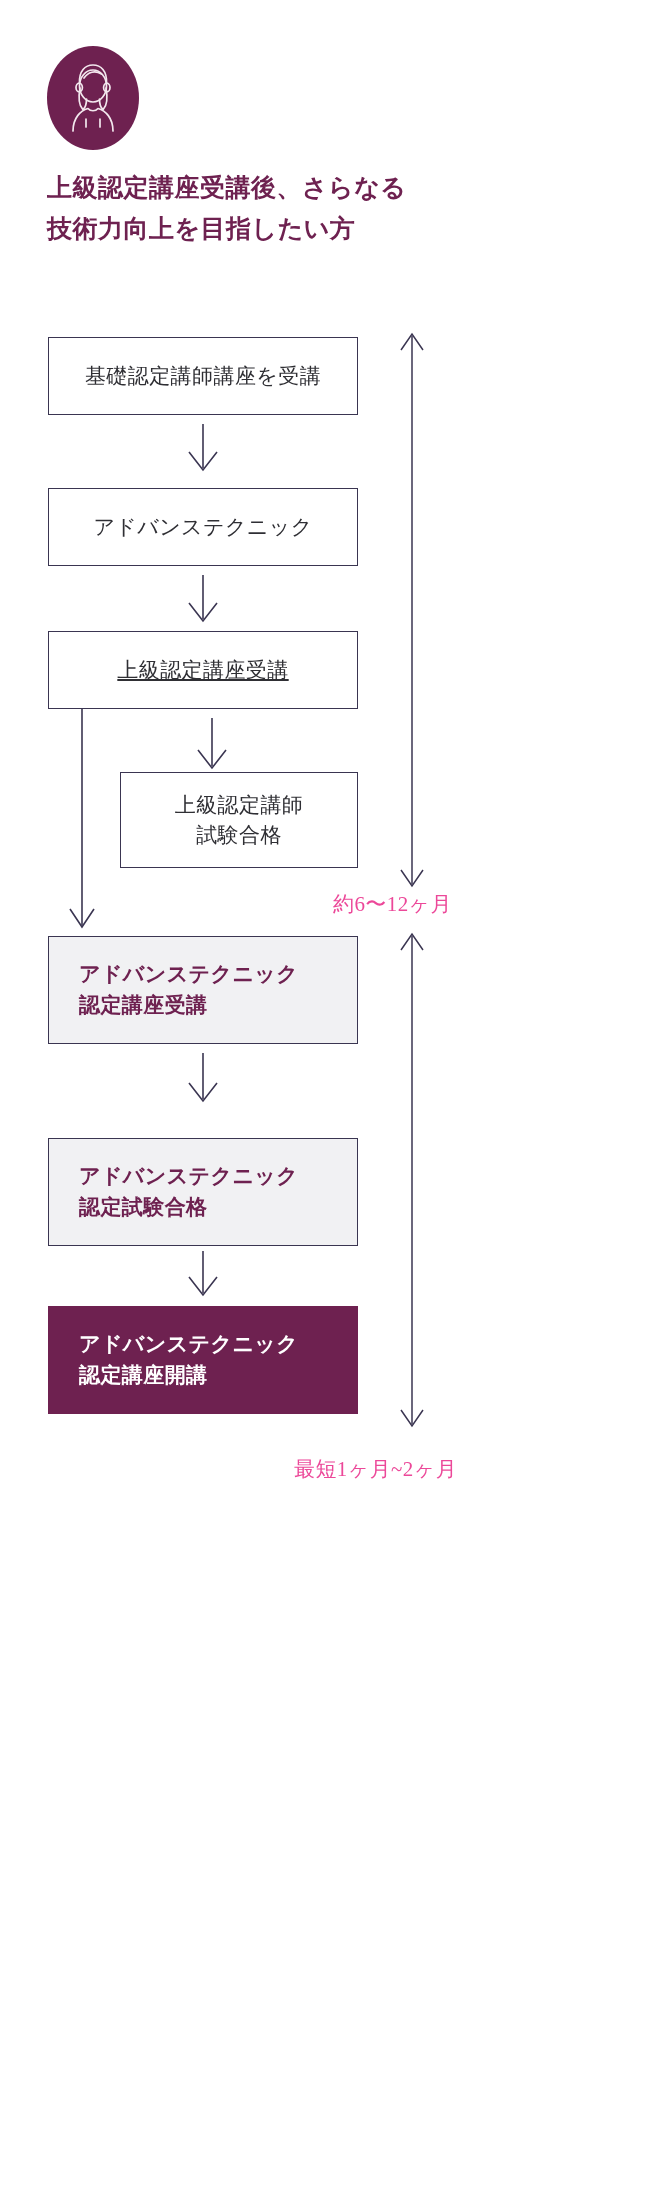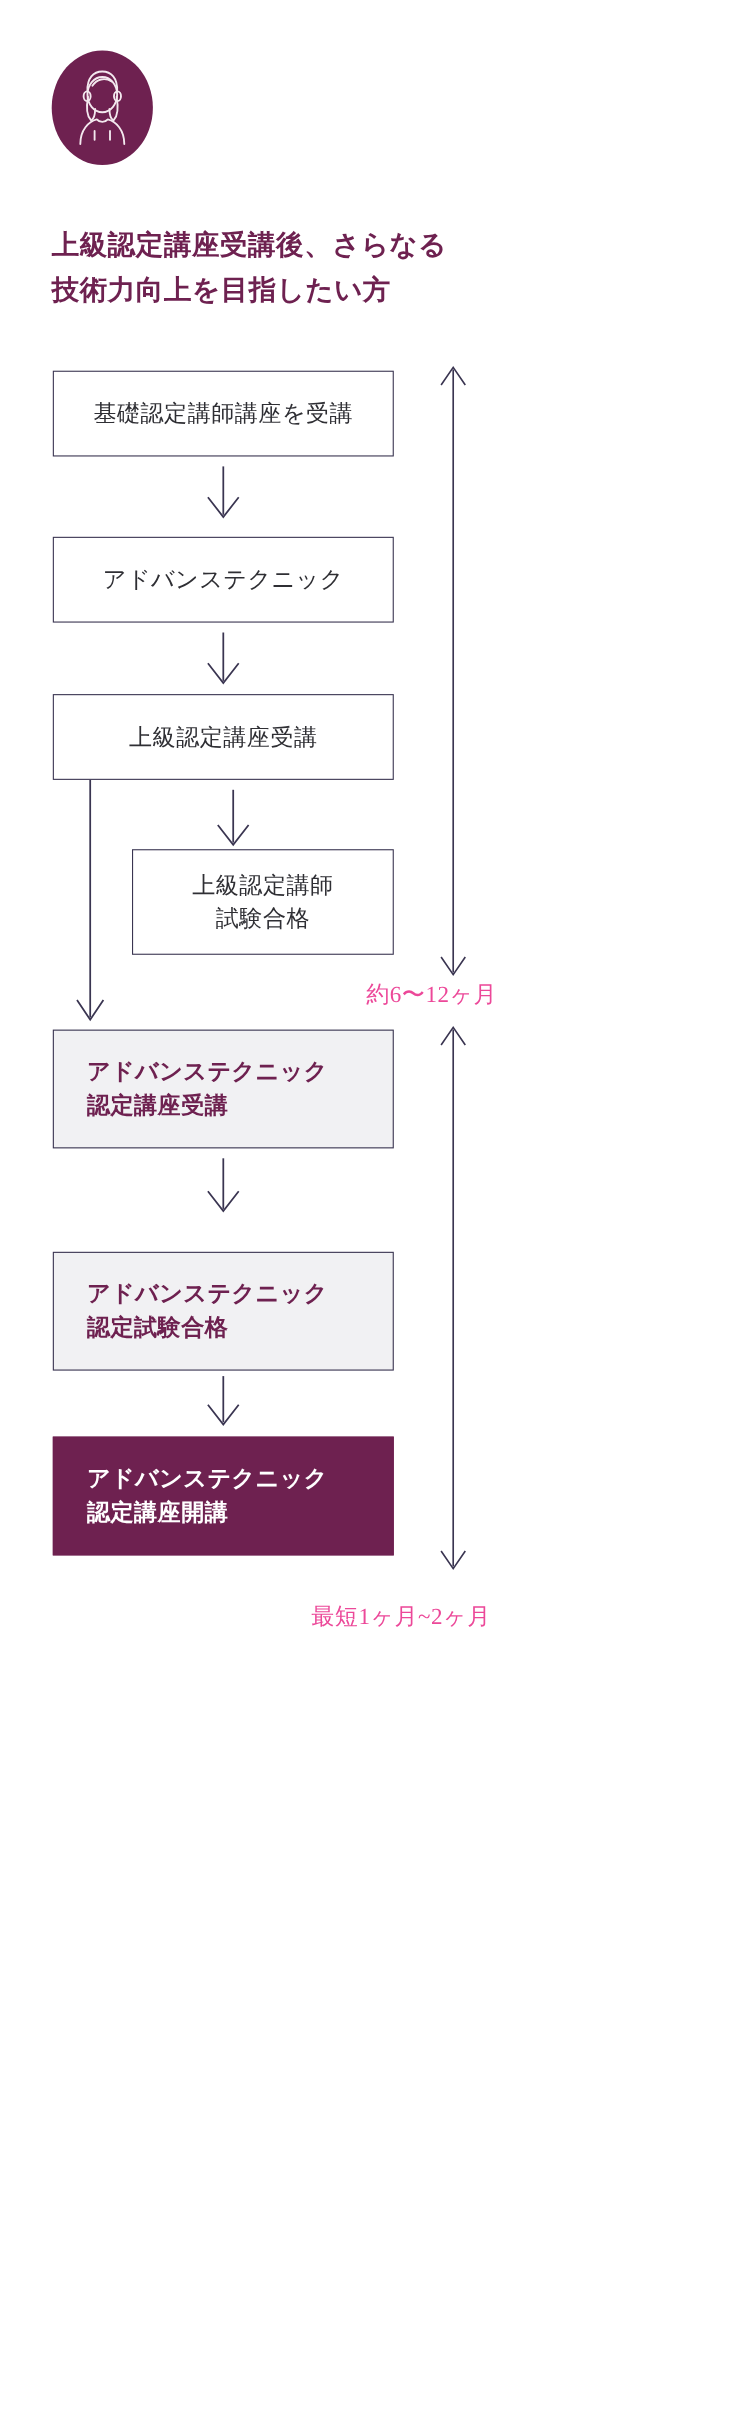--- a/index.html
+++ b/index.html
@@ -39,21 +39,20 @@
     position: absolute;
     left: 47px;
     top: 168px;
     width: 560px;
     color: #6E2150;
     font-size: 25px;
     font-weight: bold;
     line-height: 1.63;
     letter-spacing: 0.02em;
     white-space: pre-line;
-    margin-top: 36px;
   }
 
   
   .flow {
     position: absolute;
     left: 0;
     top: 0;
     width: 670px;
     height: 2192px;
   }
@@ -162,21 +161,21 @@
 
     <div class="node plain" style="left:48px; top:488px; width:310px; height:78px;">アドバンステクニック</div>
 
     <div class="conn" style="left:182px; top:575px;">
       <svg width="42" height="50" viewBox="0 0 42 50">
         <line x1="21" y1="0" x2="21" y2="44" stroke="#3A3551" stroke-width="1.6"></line>
         <path d="M7 28 L21 46 L35 28" fill="none" stroke="#3A3551" stroke-width="1.6"></path>
       </svg>
     </div>
 
-    <div class="node plain" style="left:48px; top:631px; width:310px; height:78px;">上級認定講座受講</div>
+    <div class="node plain" style="left:48px; top:631px; width:310px; height:78px;text-decoration:underline;">上級認定講座受講</div>
 
     <div class="conn" style="left:182px; top:718px;">
       <svg width="60" height="55" viewBox="0 0 60 55">
         <line x1="30" y1="0" x2="30" y2="48" stroke="#3A3551" stroke-width="1.6"></line>
         <path d="M16 32 L30 50 L44 32" fill="none" stroke="#3A3551" stroke-width="1.6"></path>
       </svg>
     </div>
 
     <div class="conn" style="left:62px; top:709px;">
       <svg width="40" height="222" viewBox="0 0 40 222">
@@ -222,16 +221,16 @@
 認定講座開講</div>
 
     <div class="conn" style="left:392px; top:930px;">
       <svg width="40" height="500" viewBox="0 0 40 500">
         <line x1="20" y1="6" x2="20" y2="494" stroke="#3A3551" stroke-width="1.5"></line>
         <path d="M9 20 L20 4 L31 20" fill="none" stroke="#3A3551" stroke-width="1.5"></path>
         <path d="M9 480 L20 496 L31 480" fill="none" stroke="#3A3551" stroke-width="1.5"></path>
       </svg>
     </div>
 
-    <div class="duration" style="left:283px; top:1455px;">最短1ヶ月~2ヶ月</div>
+    <div class="duration" style="left:294px; top:1455px;">最短1ヶ月~2ヶ月</div>
 
   </div>
 </div>
 
 </body></html>

